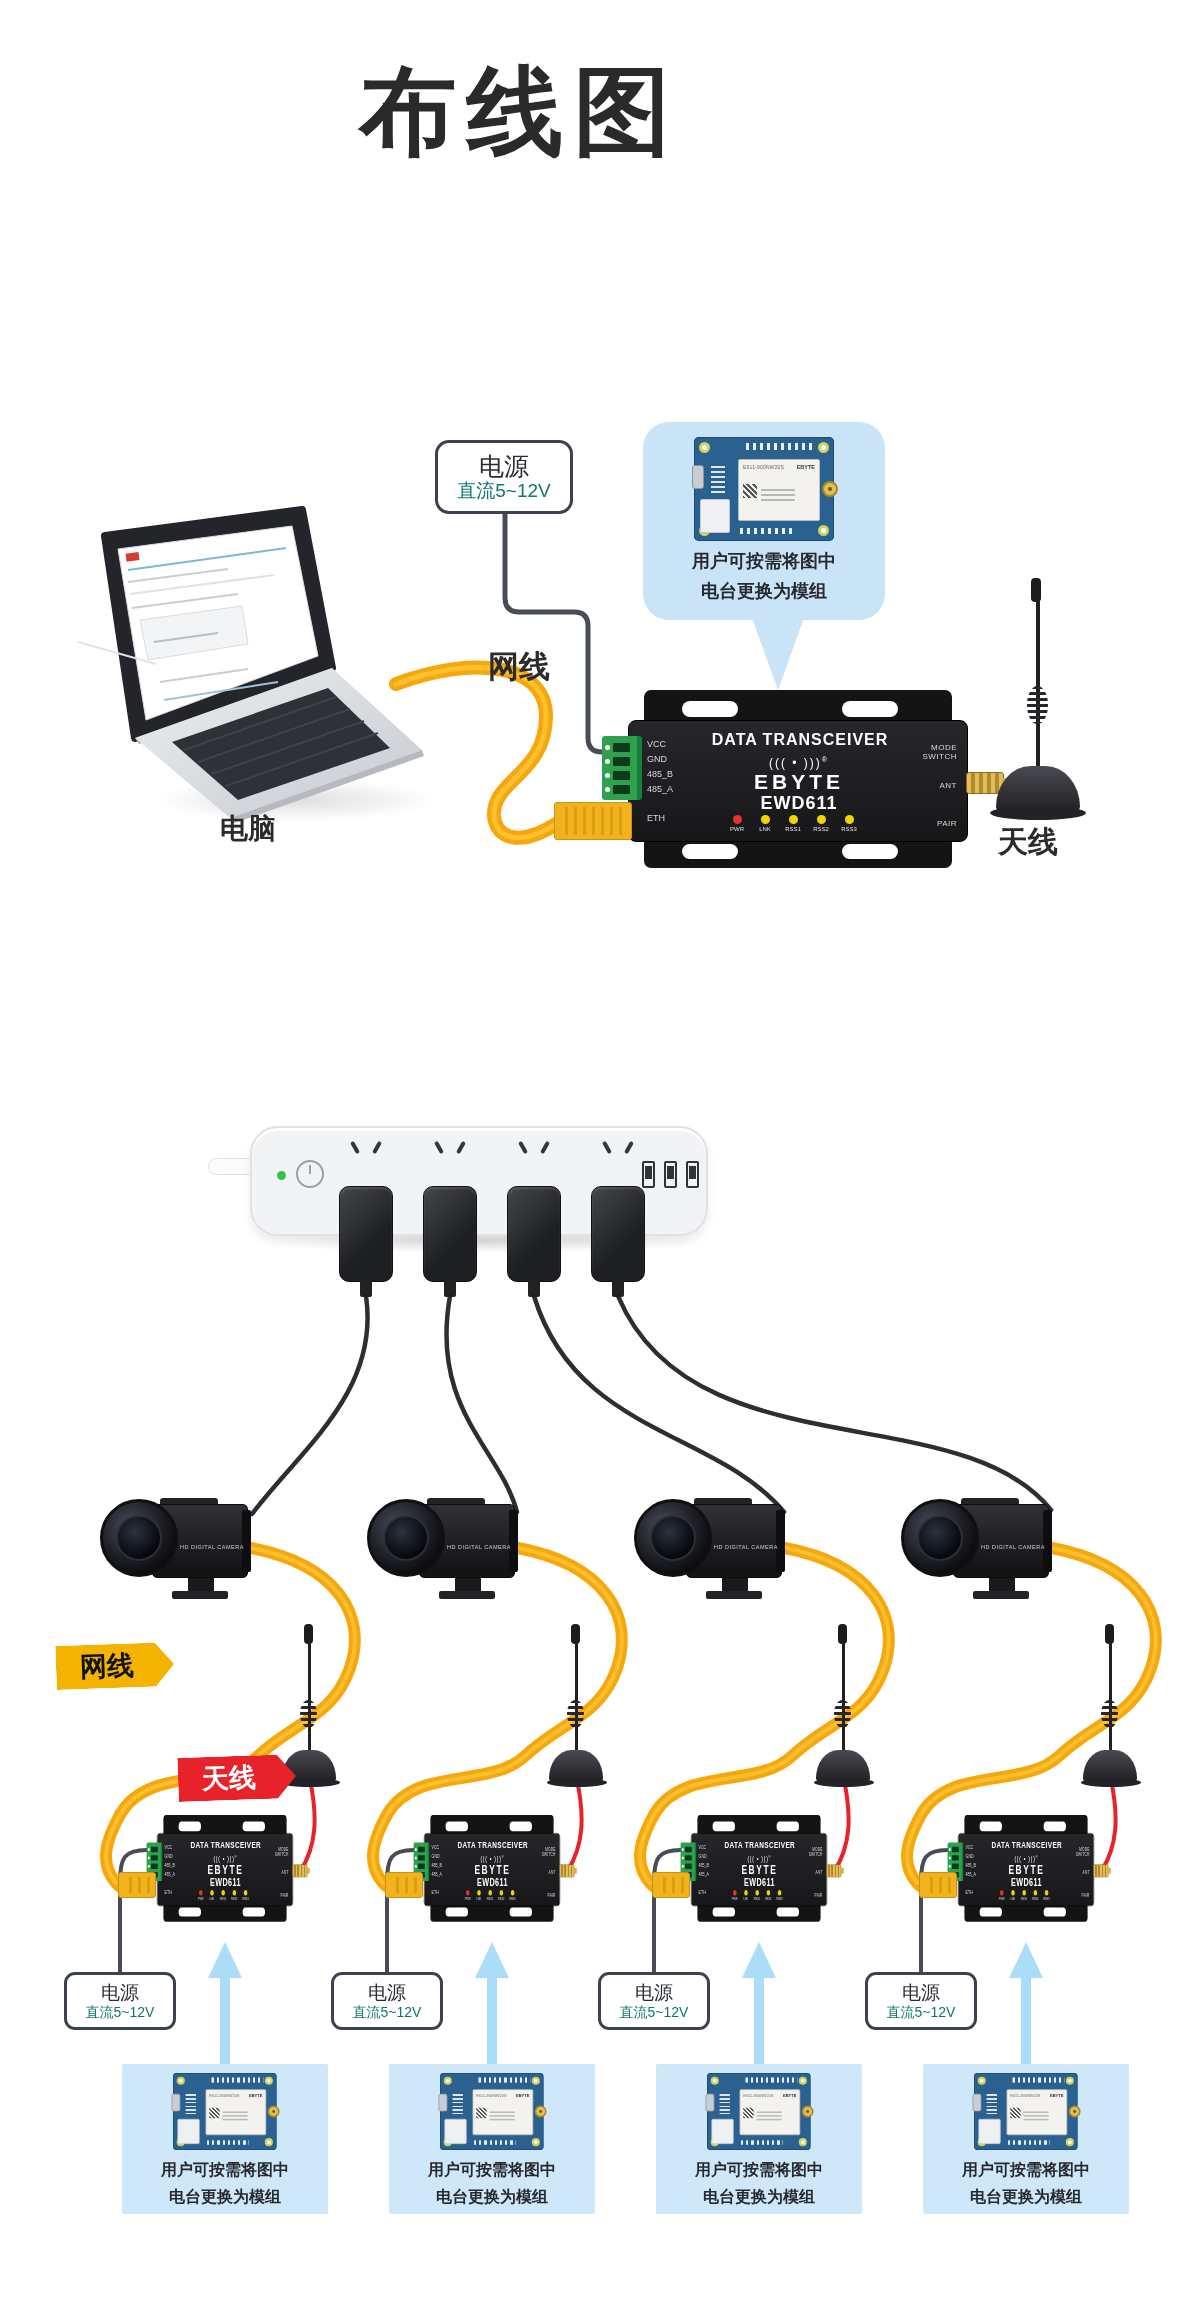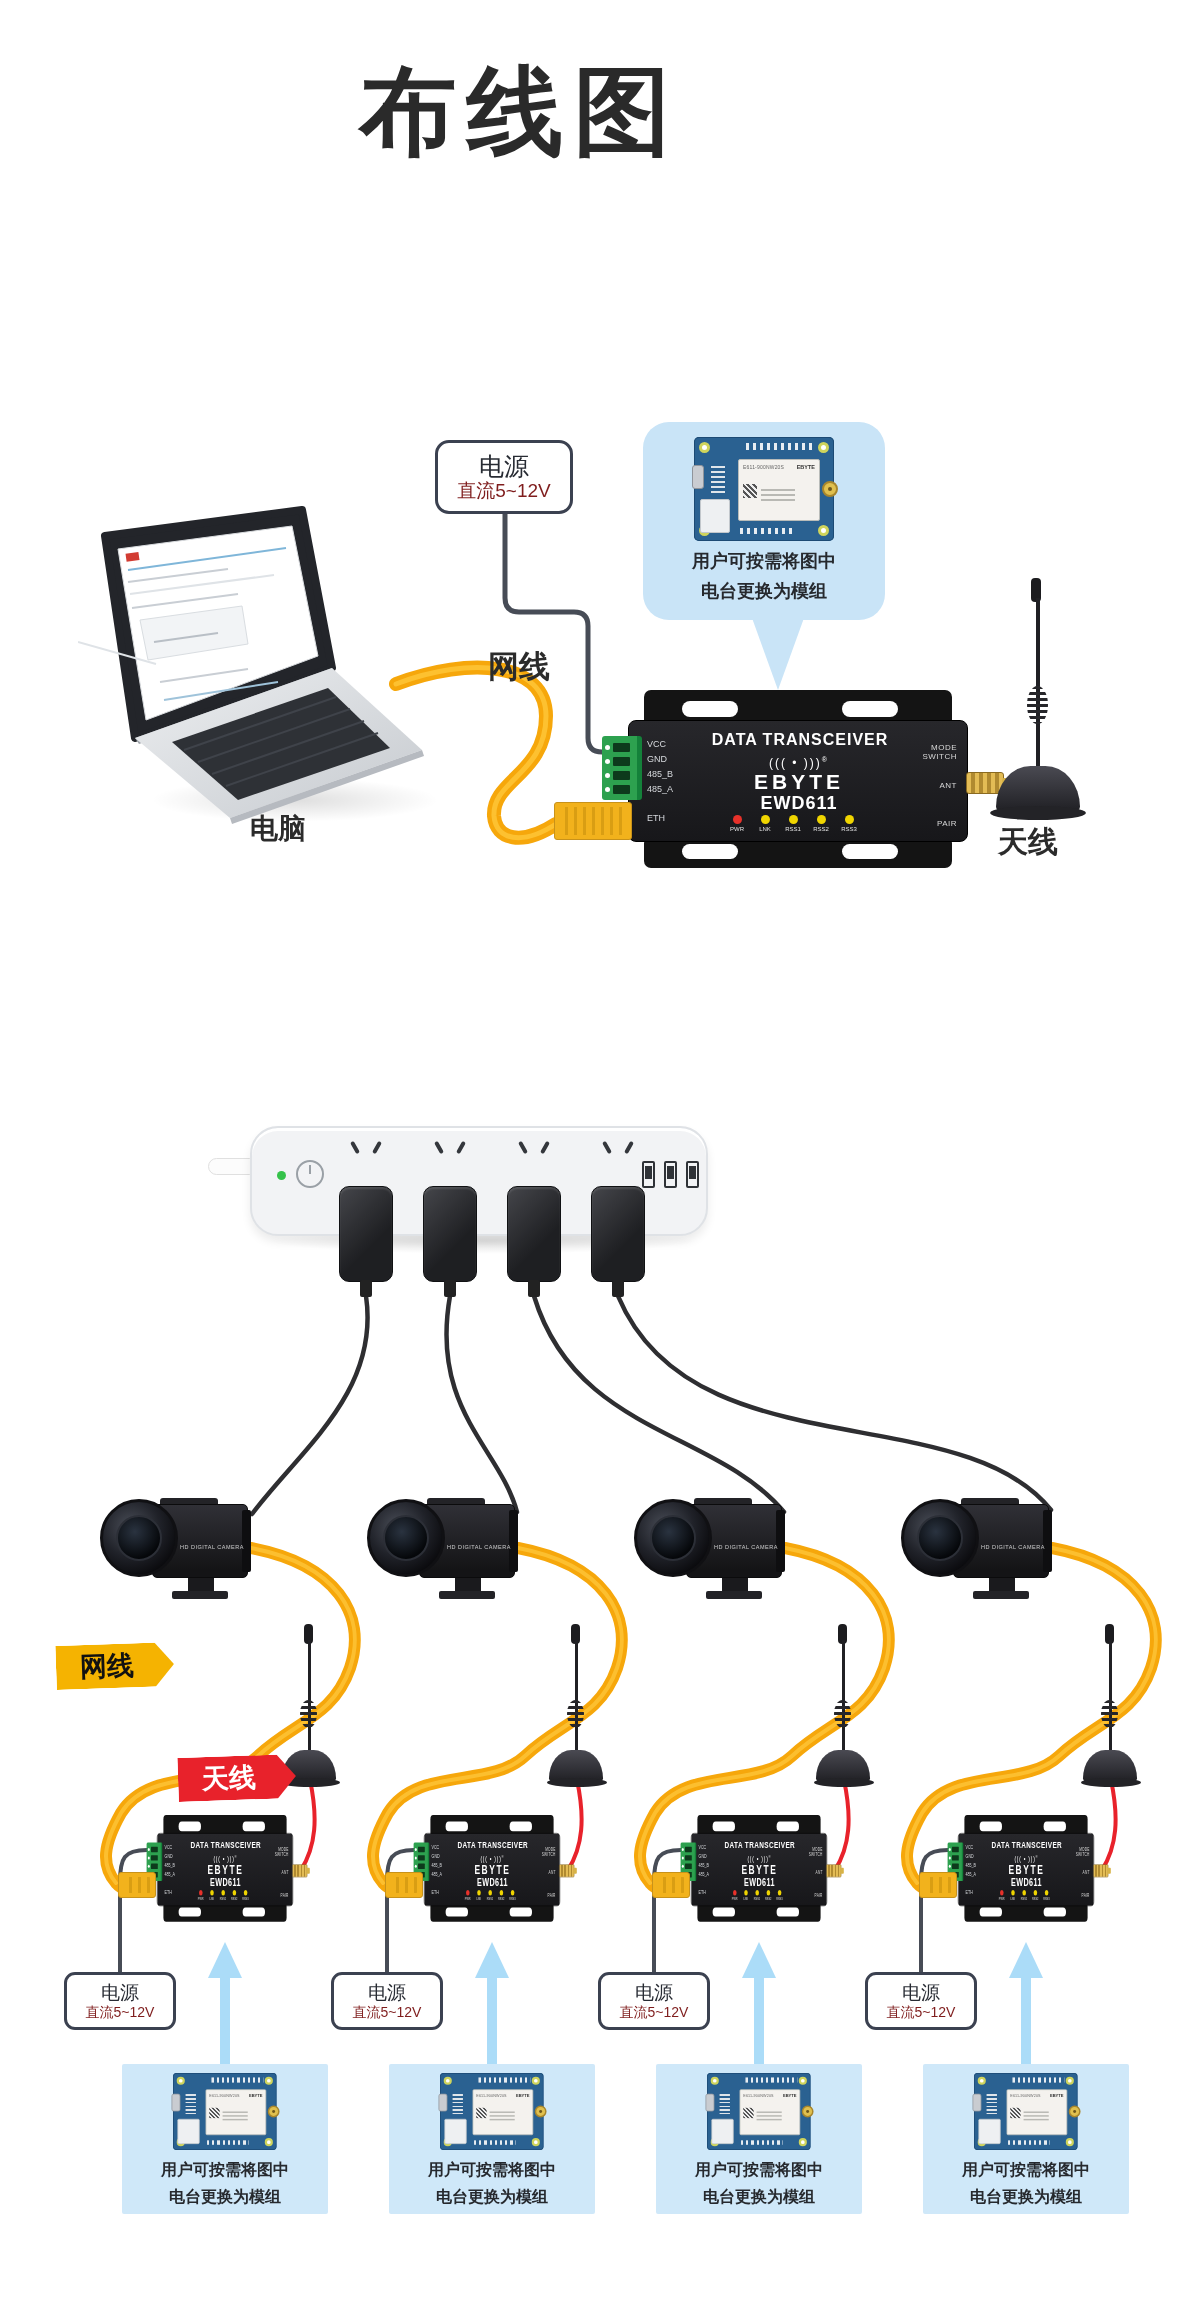--- a/index.html
+++ b/index.html
@@ -8,21 +8,21 @@
        font-family:"Liberation Sans",sans-serif;color:#222}
 
   
   .page-title{position:absolute;left:0;top:48px;width:1040px;text-align:center;
     font-size:97px;font-weight:800;letter-spacing:10px;color:#2a2a2a}
 
   
   .pwr-box{position:absolute;background:#fff;border:3.5px solid #3b4150;border-radius:14px;
     display:flex;flex-direction:column;align-items:center;justify-content:center;z-index:5}
   .pwr-box .l1{font-weight:normal;color:#272b33}
-  .pwr-box .l2{color:#7f1d1d}
+  .pwr-box .l2{color:#0f766e}
   .pwr-box.big{left:435px;top:440px;width:138px;height:74px}
   .pwr-box.big .l1{font-size:25px;line-height:28px}
   .pwr-box.big .l2{font-size:19px;line-height:22px}
   .pwr-box.small{width:112px;height:58px;border-width:3px;border-radius:11px}
   .pwr-box.small .l1{font-size:19px;line-height:22px}
   .pwr-box.small .l2{font-size:14px;line-height:17px}
 
   
   .bubble{position:absolute;left:643px;top:422px;width:242px;height:198px;border-radius:26px;
     background:#c9e4f7;z-index:4}
@@ -243,21 +243,21 @@
   <polygon points="94,250 250,196 312,256 160,308" fill="#2e3136"></polygon>
   <g stroke="#3f434a" stroke-width="2">
     <line x1="106" y1="258" x2="258" y2="205"></line>
       <line x1="120" y1="270" x2="272" y2="217"></line>
     <line x1="134" y1="282" x2="286" y2="229"></line>
       <line x1="148" y1="294" x2="300" y2="241"></line>
   </g>
   <polygon points="152,326 344,258 346,264 154,332" fill="#b6bac0"></polygon>
 </svg>
 
-<div class="txt-label" style="left:220px;top:810px;width:116px;text-align:center;font-size:28px">电脑</div>
+<div class="txt-label" style="left:220px;top:810px;width:116px;text-align:left;font-size:28px">电脑</div>
 
 <div class="pwr-box big">
   <div class="l1">电源</div>
   <div class="l2">直流5~12V</div>
 </div>
 
 <div class="txt-label" style="left:488px;top:646px;font-size:31px">网线</div>
 
 <div class="bubble-tail"></div>
 <div class="bubble">

